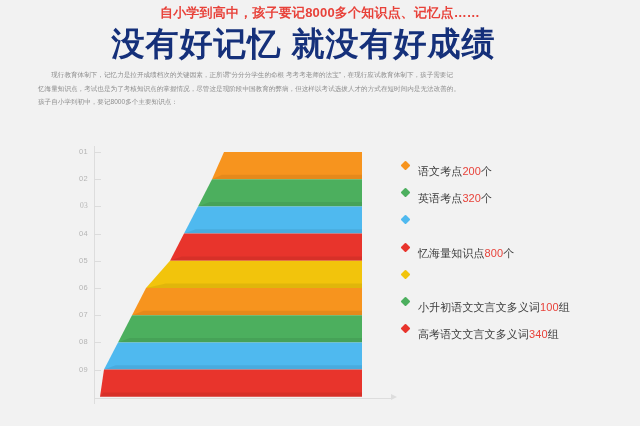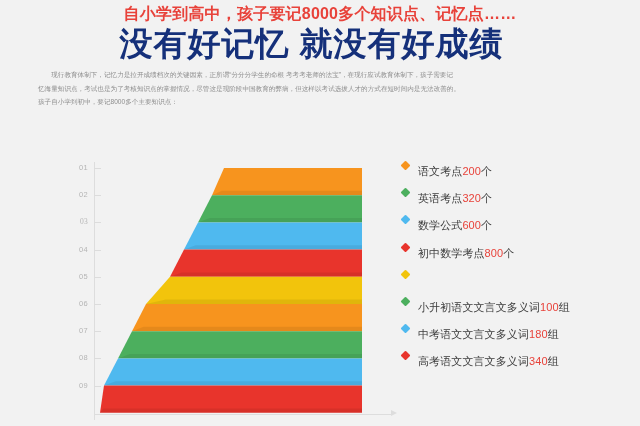--- a/index.html
+++ b/index.html
@@ -7,42 +7,42 @@
     width:640px;height:426px;
     background:#f2f2f2;
     font-family:"Liberation Sans","DejaVu Sans",sans-serif;
     overflow:hidden;position:relative;
   }
   #page{position:absolute;inset:0;background:#f2f2f2;}
 
   .subtitle{
     position:absolute;top:4px;left:0;width:640px;
     text-align:center;
-    font-size:16px;font-weight:bold;
+    font-size:13px;font-weight:bold;
     color:#e8423a;letter-spacing:.2px;
     white-space:nowrap;
   }
   .headline{
-    position:absolute;top:22px;left:12px;width:599px;
+    position:absolute;top:22px;left:4px;width:599px;
     text-align:center;
     font-size:33px;font-weight:bold;
     color:#15307a;letter-spacing:1px;
     white-space:nowrap;
   }
 
   .para{
     position:absolute;top:68px;left:38px;width:568px;
     font-size:6.6px;line-height:13.6px;
     color:#8d8d8d;text-align:justify;
   }
   .para p{margin:0;}
   .para .indent{text-indent:2em;}
 
   
-  .chart{position:absolute;left:62px;top:156px;width:340px;height:265px;}
+  .chart{position:absolute;left:62px;top:140px;width:340px;height:265px;}
 
   .yaxis{
     position:absolute;left:32px;top:6px;
     width:1px;height:258px;background:#dddddd;
   }
   .xaxis{
     position:absolute;left:32px;top:258px;
     width:298px;height:1px;background:#dddddd;
   }
   .xarrow{
@@ -147,36 +147,31 @@
       <div class="legrow">
         <span class="bullet" style="background: rgb(247, 148, 30);"></span>
         <span class="legtext"><span>语文考点</span><span class="num">200</span><span>个</span></span>
       </div>
       <div class="legrow">
         <span class="bullet" style="background: rgb(76, 175, 94);"></span>
         <span class="legtext"><span>英语考点</span><span class="num">320</span><span>个</span></span>
       </div>
       <div class="legrow">
         <span class="bullet" style="background: rgb(79, 185, 239);"></span>
-        <span class="legtext"><span>数学公式</span><span class="num">600</span><span>个</span></span>
       </div>
       <div class="legrow">
         <span class="bullet" style="background: rgb(232, 52, 44);"></span>
-        <span class="legtext"><span>初中数学考点</span><span class="num">800</span><span>个</span></span>
+        <span class="legtext"><span>忆海量知识点</span><span class="num">800</span><span>个</span></span>
       </div>
       <div class="legrow">
         <span class="bullet" style="background: rgb(242, 196, 12);"></span>
       </div>
       <div class="legrow">
         <span class="bullet" style="background: rgb(76, 175, 94);"></span>
         <span class="legtext"><span>小升初语文文言文多义词</span><span class="num">100</span><span>组</span></span>
-      </div>
-      <div class="legrow">
-        <span class="bullet" style="background: rgb(79, 185, 239);"></span>
-        <span class="legtext"><span>中考语文文言文多义词</span><span class="num">180</span><span>组</span></span>
       </div>
       <div class="legrow">
         <span class="bullet" style="background: rgb(232, 52, 44);"></span>
         <span class="legtext"><span>高考语文文言文多义词</span><span class="num">340</span><span>组</span></span>
       </div>
     </div>
 
 </div>
 
 </body></html>

